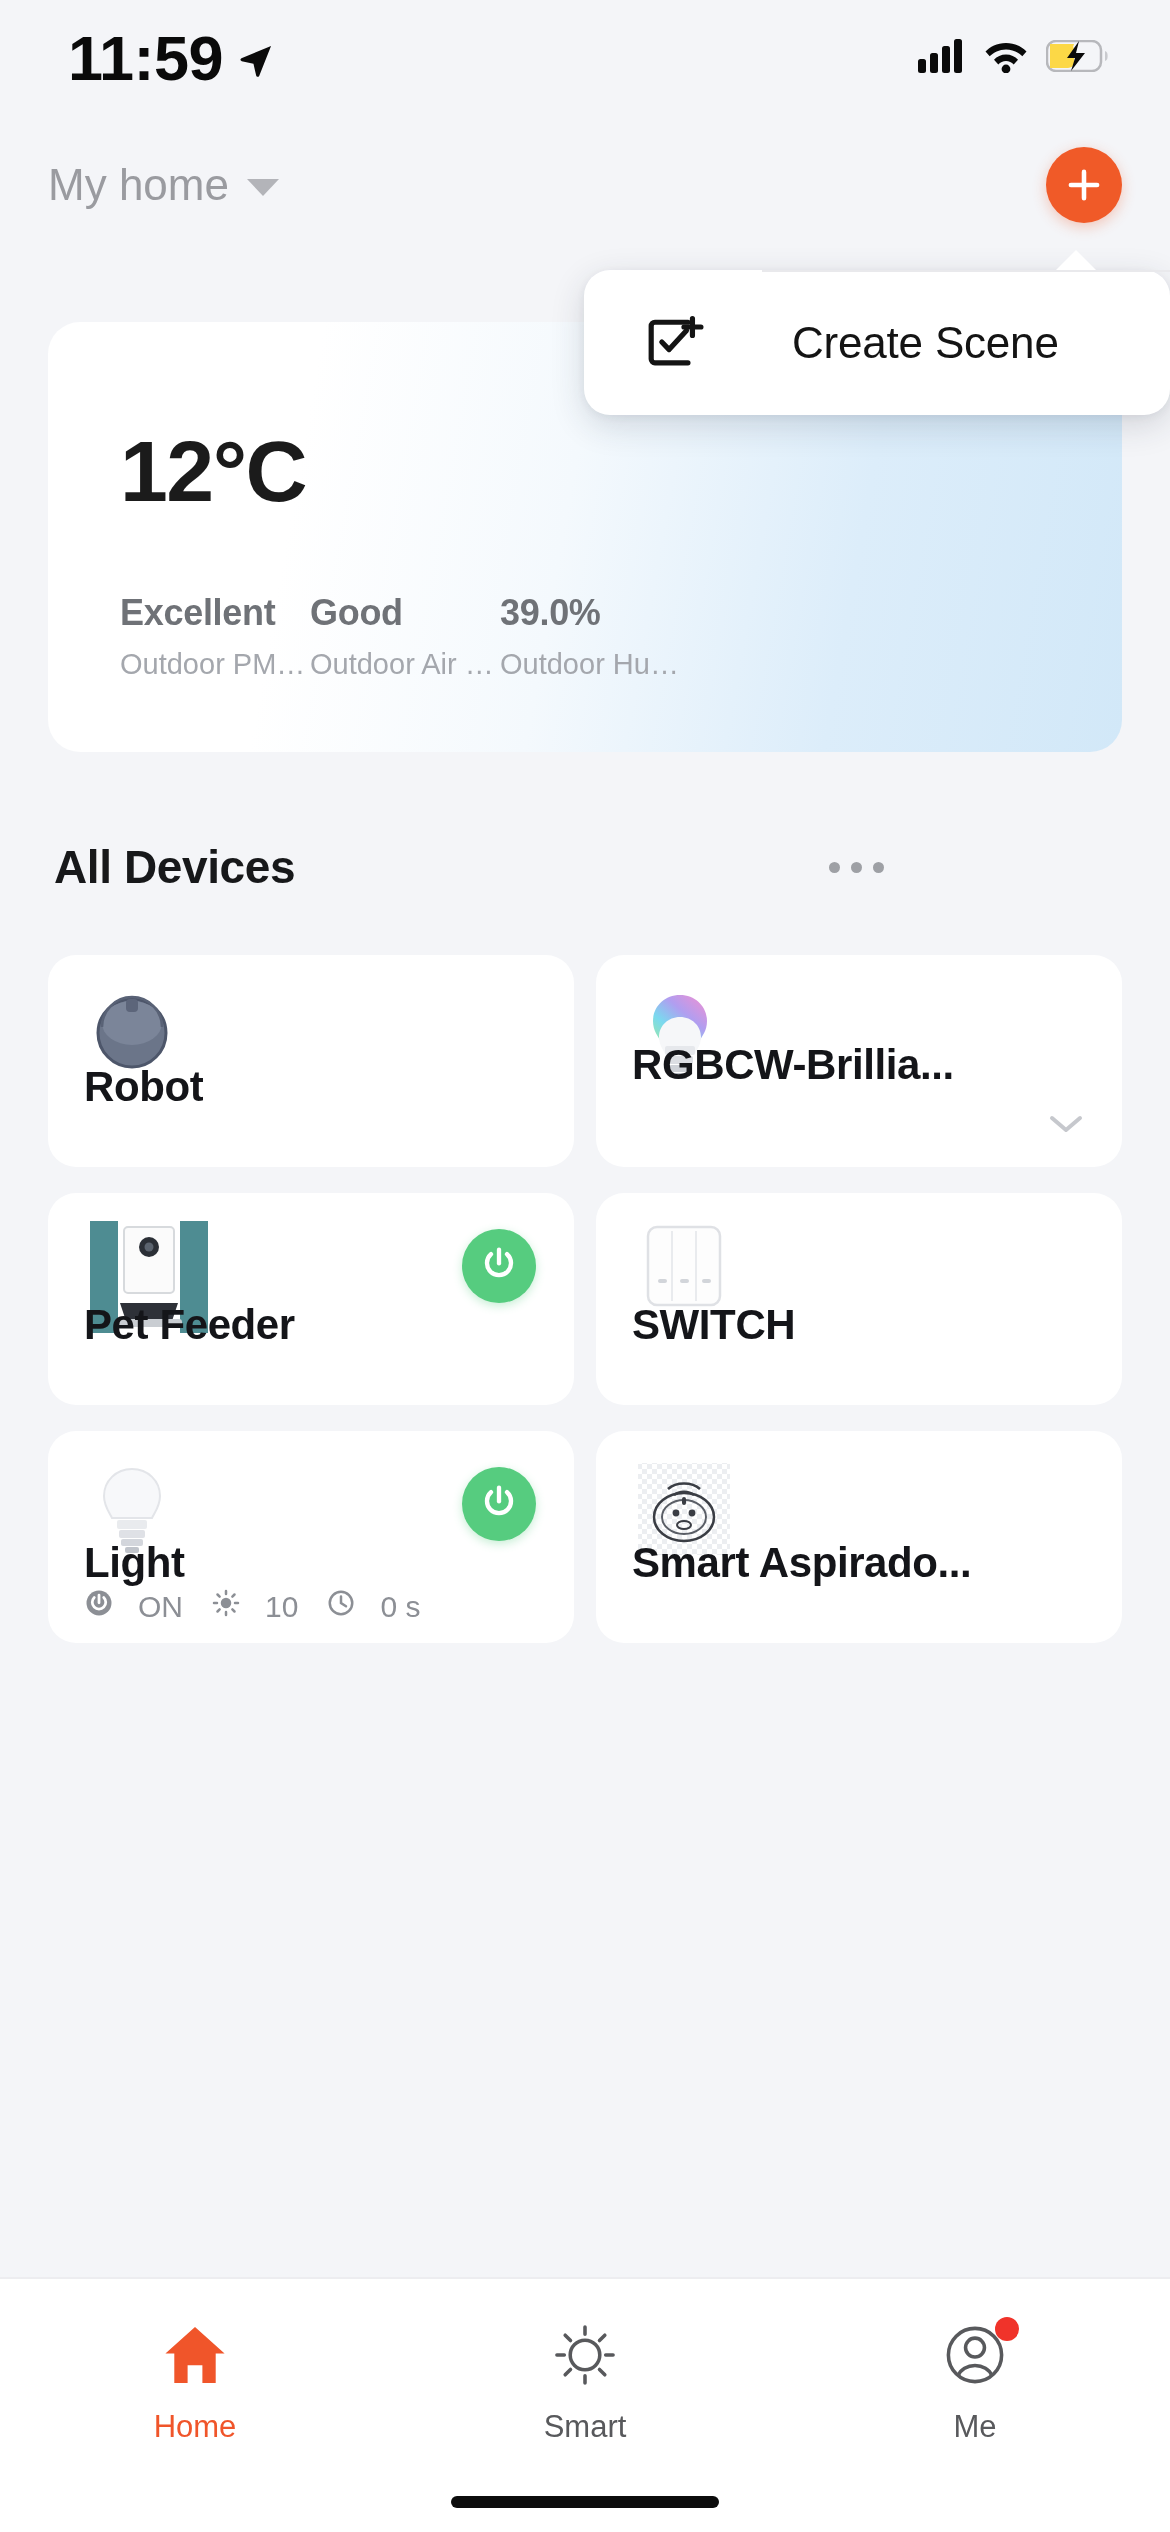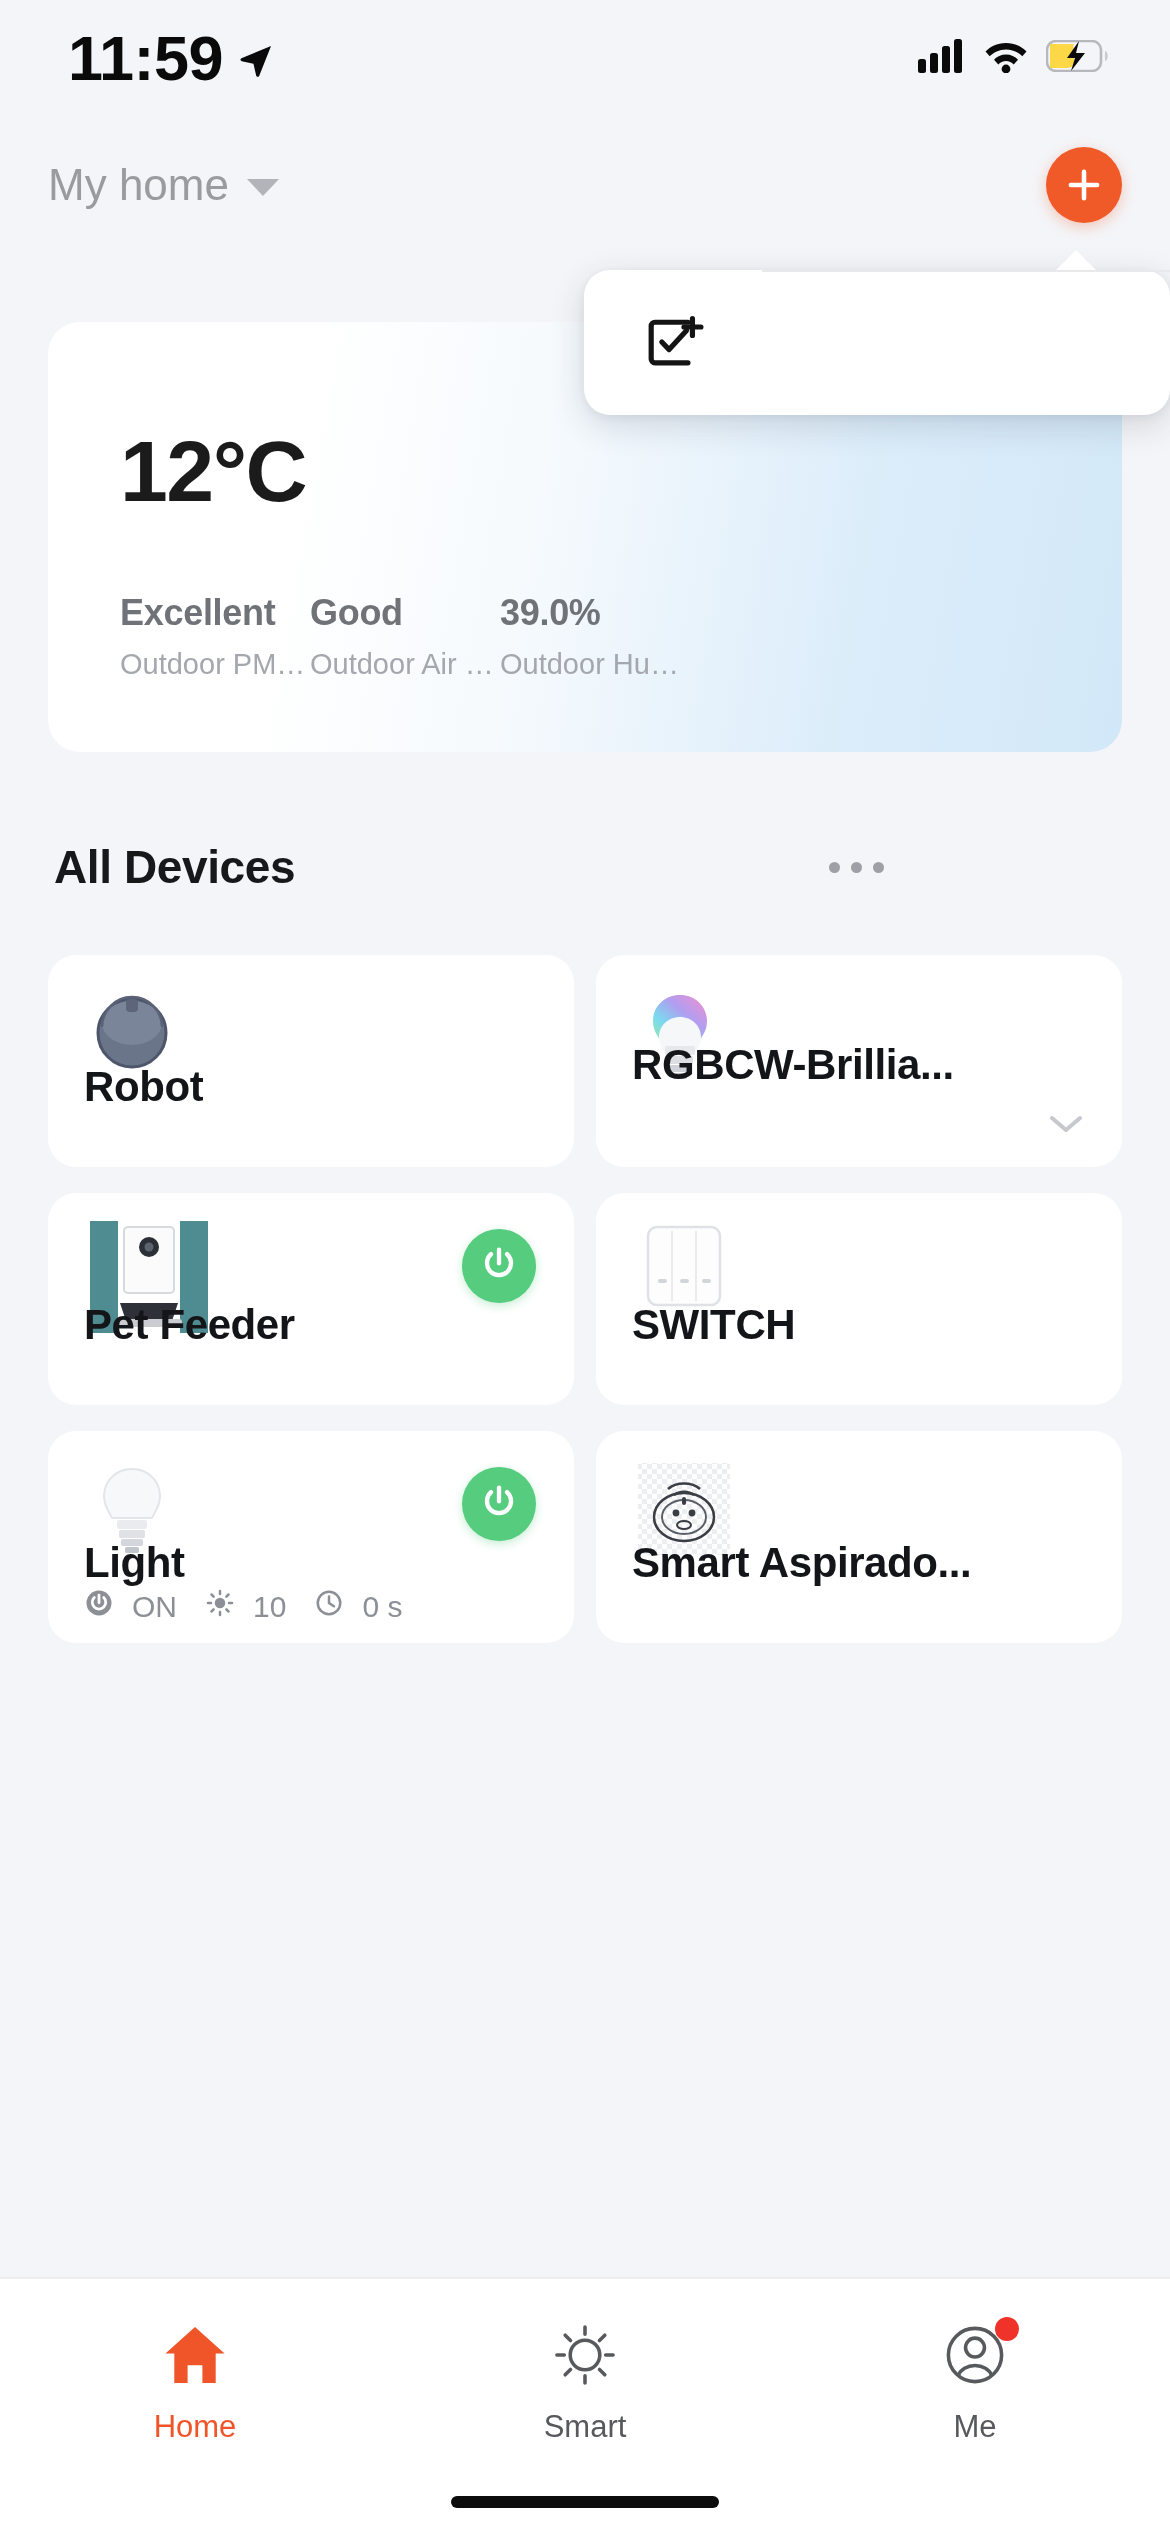--- a/index.html
+++ b/index.html
@@ -129,21 +129,21 @@
   }
   .chev {
     position:absolute; right:44px; bottom:34px;
     width:0;height:0;
   }
   .status-row {
     position:absolute; left:36px; bottom:18px;
     display:flex; align-items:center; gap:10px;
     font-size:30px; color:#8c8f95;
   }
-  .status-row .st { display:flex; align-items:center; gap:18px; }
+  .status-row .st { display:flex; align-items:center; gap:24px; }
   .status-row .st + .st { margin-left:18px; }
 
   
   .tabbar {
     position:absolute; bottom:0; left:0; width:1170px; height:255px;
     background:#ffffff; border-top:2px solid #ededf0;
     display:flex; align-items:flex-start; padding-top:42px;
   }
   .tab { flex:1; display:flex; flex-direction:column; align-items:center; gap:16px; position:relative; }
   .tab-label { font-size:31px; color:#58595c; }
@@ -235,20 +235,21 @@
 
   <div class="popup-row">
     <span class="popup-div"></span>
     <span class="picon">
       <svg width="66" height="66" viewBox="0 0 28 28">
         <path d="M19.5 5.2h-14a1.6 1.6 0 0 0-1.6 1.6v14a1.6 1.6 0 0 0 1.6 1.6h14" fill="none" stroke="#141414" stroke-width="2.2" stroke-linecap="round"></path>
         <path d="M8.4 13.6l3.1 3.2 7.4-8.1" fill="none" stroke="#141414" stroke-width="2.2" stroke-linecap="round" stroke-linejoin="round"></path>
         <path d="M21.4 3.6v7.2M17.8 7.2h7.2" stroke="#141414" stroke-width="2.2" stroke-linecap="round"></path>
       </svg>
     </span>
+    <span class="plabel">Create Scene</span>
   </div>
 </div>
 
 <div class="sec">
   <div class="sec-title">All Devices</div>
   <div class="dots">
       <i></i>
       <i></i>
       <i></i>
     </div>

